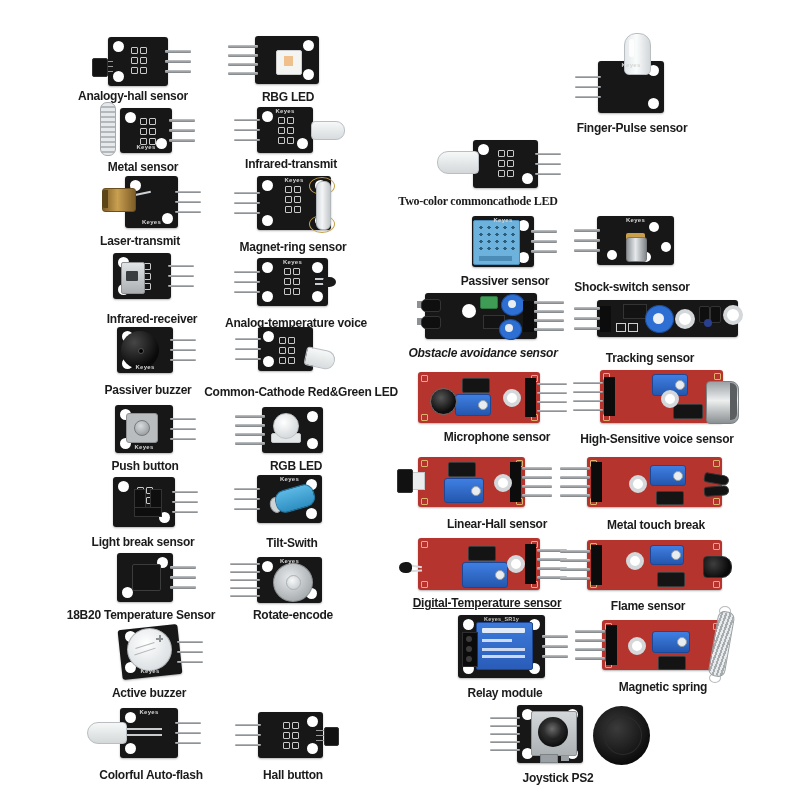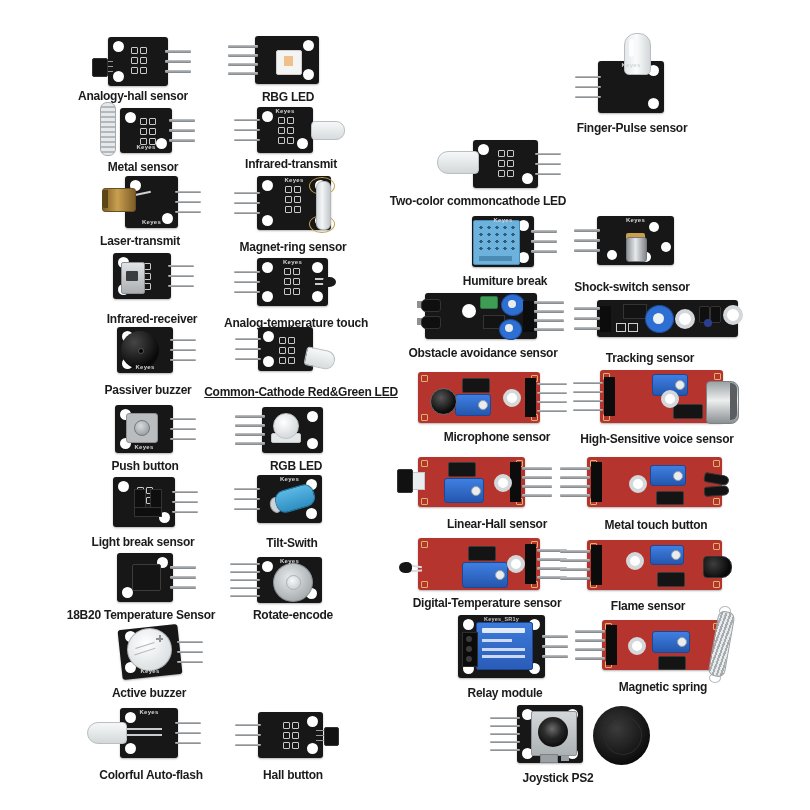--- a/index.html
+++ b/index.html
@@ -96,21 +96,21 @@
     <div class="pad" style="left: 497.7px; top: 150px;"></div>
     <div class="pad" style="left: 506.7px; top: 150px;"></div>
     <div class="pad" style="left: 497.7px; top: 160px;"></div>
     <div class="pad" style="left: 506.7px; top: 160px;"></div>
     <div class="pad" style="left: 497.7px; top: 170px;"></div>
     <div class="pad" style="left: 506.7px; top: 170px;"></div>
     <div class="pin" style="left: 535px; top: 152.75px; width: 26px;"></div>
     <div class="pin" style="left: 535px; top: 162.75px; width: 26px;"></div>
     <div class="pin" style="left: 535px; top: 172.75px; width: 26px;"></div>
     <div class="abs" style="left: 437px; top: 151px; width: 40px; height: 21px; background: linear-gradient(rgb(246, 248, 248), rgb(212, 216, 218)); border: 1px solid rgb(185, 190, 194); border-radius: 11px 4px 4px 11px;"></div>
-    <div class="label" style="left: 478px; top: 194px;">Two-color commoncathode LED</div>
+    <div class="label" style="left: 478px; top: 194px; font-family: Liberation Serif, serif;">Two-color commoncathode LED</div>
     <div class="board" style="left: 125px; top: 176px; width: 53px; height: 52px; background: rgb(23, 23, 23); transform: none;"></div>
     <div class="hole" style="left: 130px; top: 180px; width: 11px; height: 11px;"></div>
     <div class="hole" style="left: 162px; top: 213px; width: 11px; height: 11px;"></div>
     <div class="pin" style="left: 175px; top: 190.75px; width: 26px;"></div>
     <div class="pin" style="left: 175px; top: 200.75px; width: 26px;"></div>
     <div class="pin" style="left: 175px; top: 210.75px; width: 26px;"></div>
     <div class="abs" style="left: 129px; top: 193px; width: 22px; height: 2px; background: rgb(207, 211, 213); transform: rotate(-12deg);"></div>
     <div class="abs" style="left: 102px; top: 188px; width: 32px; height: 22px; background: linear-gradient(90deg, rgb(126, 94, 40), rgb(201, 159, 80) 45%, rgb(126, 94, 40)); border-radius: 3px; border: 1px solid rgb(107, 79, 32);"></div>
     <div class="abs" style="left: 102px; top: 190px; width: 6px; height: 18px; background: rgb(92, 69, 23); border-radius: 3px 0px 0px 3px;"></div>
     <div class="brand" style="left: 151.5px; top: 219px;">Keyes</div>
@@ -137,21 +137,21 @@
     <div class="board" style="left: 472px; top: 216px; width: 62px; height: 51px; background: rgb(23, 23, 23); transform: none;"></div>
     <div class="hole" style="left: 518px; top: 220px; width: 11px; height: 11px;"></div>
     <div class="hole" style="left: 518px; top: 252px; width: 11px; height: 11px;"></div>
     <div class="pin" style="left: 531px; top: 230.25px; width: 26px;"></div>
     <div class="pin" style="left: 531px; top: 240.25px; width: 26px;"></div>
     <div class="pin" style="left: 531px; top: 250.25px; width: 26px;"></div>
     <div class="abs" style="left: 473px; top: 220px; width: 45px; height: 43px; background: rgb(108, 178, 221); border: 1px solid rgb(74, 140, 181); border-radius: 2px;"></div>
     <div class="abs" style="left: 477px; top: 224px; width: 38px; height: 29px; background-image: radial-gradient(rgb(43, 93, 121) 1.5px, rgba(0, 0, 0, 0) 1.6px); background-size: 8px 7px;"></div>
     <div class="abs" style="left: 479px; top: 256px; width: 33px; height: 5px; background: rgb(74, 140, 181);"></div>
     <div class="brand" style="left: 503px; top: 217px;">Keyes</div>
-    <div class="label" style="left: 505px; top: 274px;">Humiture break</div>
+    <div class="label" style="left: 505px; top: 274px;">Passiver sensor</div>
     <div class="board" style="left: 597px; top: 216px; width: 77px; height: 49px; background: rgb(23, 23, 23); transform: none;"></div>
     <div class="pin" style="left: 574px; top: 229.25px; width: 26px;"></div>
     <div class="pin" style="left: 574px; top: 239.25px; width: 26px;"></div>
     <div class="pin" style="left: 574px; top: 249.25px; width: 26px;"></div>
     <div class="hole" style="left: 649px; top: 222px; width: 10px; height: 10px;"></div>
     <div class="hole" style="left: 661px; top: 242px; width: 10px; height: 10px;"></div>
     <div class="hole" style="left: 607px; top: 250px; width: 10px; height: 10px;"></div>
     <div class="hole" style="left: 641px; top: 252px; width: 10px; height: 10px;"></div>
     <div class="abs" style="left: 626px; top: 233px; width: 19px; height: 7px; background: rgb(201, 160, 73); border-radius: 2px;"></div>
     <div class="abs" style="left: 626px; top: 237px; width: 19px; height: 23px; background: linear-gradient(90deg, rgb(143, 148, 152), rgb(230, 233, 235) 45%, rgb(131, 135, 139)); border: 1px solid rgb(116, 119, 121); border-radius: 3px;"></div>
@@ -183,39 +183,39 @@
     <div class="pad" style="left: 292.98px; top: 278px;"></div>
     <div class="pad" style="left: 283.98px; top: 288px;"></div>
     <div class="pad" style="left: 292.98px; top: 288px;"></div>
     <div class="pin" style="left: 234px; top: 270.75px; width: 26px;"></div>
     <div class="pin" style="left: 234px; top: 280.75px; width: 26px;"></div>
     <div class="pin" style="left: 234px; top: 290.75px; width: 26px;"></div>
     <div class="abs" style="left: 315px; top: 278px; width: 14px; height: 1.5px; background: rgb(201, 204, 206);"></div>
     <div class="abs" style="left: 315px; top: 283px; width: 14px; height: 1.5px; background: rgb(201, 204, 206);"></div>
     <div class="abs" style="left: 323px; top: 277px; width: 13px; height: 10px; background: rgb(26, 26, 26); border-radius: 40% 60% 60% 40%;"></div>
     <div class="brand" style="left: 292.5px; top: 259px;">Keyes</div>
-    <div class="label" style="left: 296px; top: 316px;">Analog-temperature touch</div>
+    <div class="label" style="left: 296px; top: 316px;">Analog-temperature voice</div>
     <div class="board" style="left: 425px; top: 293px; width: 112px; height: 46px; background: rgb(23, 23, 23); transform: none;"></div>
     <div class="pin" style="left: 534px; top: 301.25px; width: 30px;"></div>
     <div class="pin" style="left: 534px; top: 310.25px; width: 30px;"></div>
     <div class="pin" style="left: 534px; top: 319.25px; width: 30px;"></div>
     <div class="pin" style="left: 534px; top: 328.25px; width: 30px;"></div>
     <div class="abs" style="left: 417px; top: 301px; width: 5px; height: 7px; background: rgb(141, 145, 147);"></div>
     <div class="abs" style="left: 421px; top: 299px; width: 18px; height: 11px; background: rgb(15, 15, 15); border: 1px solid rgb(52, 52, 52); border-radius: 5px 3px 3px 5px;"></div>
     <div class="abs" style="left: 417px; top: 318px; width: 5px; height: 7px; background: rgb(141, 145, 147);"></div>
     <div class="abs" style="left: 421px; top: 316px; width: 18px; height: 11px; background: rgb(15, 15, 15); border: 1px solid rgb(52, 52, 52); border-radius: 5px 3px 3px 5px;"></div>
     <div class="hole" style="left: 462px; top: 304px; width: 14px; height: 14px;"></div>
     <div class="abs" style="left: 480px; top: 296px; width: 16px; height: 11px; background: rgb(63, 156, 85); border: 1px solid rgb(44, 116, 64); border-radius: 2px;"></div>
     <div class="abs" style="left: 501px; top: 294px; width: 22px; height: 20px; background: rgb(46, 111, 212); border-radius: 50%; border: 1px solid rgb(29, 79, 158);"></div>
     <div class="abs" style="left: 508px; top: 300px; width: 8px; height: 8px; background: rgb(233, 237, 239); border-radius: 50%;"></div>
     <div class="abs" style="left: 483px; top: 315px; width: 20px; height: 12px; background: rgb(19, 19, 19); border: 1px solid rgb(52, 52, 52);"></div>
     <div class="abs" style="left: 499px; top: 319px; width: 21px; height: 19px; background: rgb(46, 111, 212); border-radius: 50%; border: 1px solid rgb(29, 79, 158);"></div>
     <div class="abs" style="left: 505px; top: 324px; width: 8px; height: 8px; background: rgb(233, 237, 239); border-radius: 50%;"></div>
     <div class="abs" style="left: 523px; top: 301px; width: 11px; height: 31px; background: rgb(12, 12, 12);"></div>
-    <div class="label" style="left: 483px; top: 346px;">Obstacle avoidance sensor</div>
+    <div class="label" style="left: 483px; top: 346px; font-style: italic;">Obstacle avoidance sensor</div>
     <div class="board" style="left: 597px; top: 300px; width: 141px; height: 37px; background: rgb(23, 23, 23); transform: none;"></div>
     <div class="pin" style="left: 574px; top: 307.25px; width: 26px;"></div>
     <div class="pin" style="left: 574px; top: 317.25px; width: 26px;"></div>
     <div class="pin" style="left: 574px; top: 327.25px; width: 26px;"></div>
     <div class="abs" style="left: 600px; top: 306px; width: 11px; height: 26px; background: rgb(12, 12, 12);"></div>
     <div class="abs" style="left: 616px; top: 323px; width: 8px; height: 7px; border: 1px solid rgb(207, 207, 207);"></div>
     <div class="abs" style="left: 628px; top: 323px; width: 8px; height: 7px; border: 1px solid rgb(207, 207, 207);"></div>
     <div class="abs" style="left: 623px; top: 304px; width: 22px; height: 13px; background: rgb(19, 19, 19); border: 1px solid rgb(52, 52, 52);"></div>
     <div class="abs" style="left: 645px; top: 305px; width: 27px; height: 26px; background: rgb(46, 111, 212); border-radius: 50%; border: 1px solid rgb(29, 79, 158);"></div>
     <div class="abs" style="left: 653px; top: 313px; width: 11px; height: 11px; background: rgb(238, 241, 243); border-radius: 50%;"></div>
@@ -241,21 +241,21 @@
     <div class="pad" style="left: 278.9px; top: 337px;"></div>
     <div class="pad" style="left: 287.9px; top: 337px;"></div>
     <div class="pad" style="left: 278.9px; top: 347px;"></div>
     <div class="pad" style="left: 287.9px; top: 347px;"></div>
     <div class="pad" style="left: 278.9px; top: 357px;"></div>
     <div class="pad" style="left: 287.9px; top: 357px;"></div>
     <div class="pin" style="left: 235px; top: 337.75px; width: 26px;"></div>
     <div class="pin" style="left: 235px; top: 347.75px; width: 26px;"></div>
     <div class="pin" style="left: 235px; top: 357.75px; width: 26px;"></div>
     <div class="abs" style="left: 305px; top: 349px; width: 28px; height: 17px; background: linear-gradient(rgb(246, 248, 248), rgb(216, 220, 222)); border: 1px solid rgb(185, 190, 194); border-radius: 4px 9px 9px 4px; transform: rotate(12deg);"></div>
-    <div class="label" style="left: 301px; top: 385px; text-decoration: underline;">Common-Cathode Red&amp;Green LED</div>
+    <div class="label" style="left: 301px; top: 385px;">Common-Cathode Red&amp;Green LED</div>
     <div class="board" style="left: 418px; top: 372px; width: 122px; height: 51px; background: rgb(181, 52, 46); transform: none;"></div>
     <div class="goldpad" style="left: 421px; top: 375px;"></div>
     <div class="goldpad" style="left: 531px; top: 375px;"></div>
     <div class="goldpad" style="left: 421px; top: 414px;"></div>
     <div class="goldpad" style="left: 531px; top: 414px;"></div>
     <div class="pin" style="left: 537px; top: 382.75px; width: 30px;"></div>
     <div class="pin" style="left: 537px; top: 391.75px; width: 30px;"></div>
     <div class="pin" style="left: 537px; top: 400.75px; width: 30px;"></div>
     <div class="pin" style="left: 537px; top: 409.75px; width: 30px;"></div>
     <div class="abs" style="left: 525px; top: 377.75px; width: 11px; height: 39.5px; background: rgb(12, 12, 12);"></div>
@@ -328,21 +328,21 @@
     <div class="pin" style="left: 560px; top: 476.25px; width: 30px;"></div>
     <div class="pin" style="left: 560px; top: 485.25px; width: 30px;"></div>
     <div class="pin" style="left: 560px; top: 494.25px; width: 30px;"></div>
     <div class="abs" style="left: 591px; top: 462.25px; width: 11px; height: 39.5px; background: rgb(12, 12, 12);"></div>
     <div class="abs" style="left: 656px; top: 491px; width: 26px; height: 12px; background: rgb(20, 20, 20); border: 1px solid rgb(58, 58, 58); border-radius: 2px;"></div>
     <div class="abs" style="left: 650px; top: 465px; width: 34px; height: 19px; background: linear-gradient(rgb(63, 127, 226), rgb(36, 87, 174)); border: 1px solid rgb(29, 70, 148); border-radius: 3px;"></div>
     <div class="abs" style="left: 673px; top: 470.5px; width: 8px; height: 8px; background: rgb(233, 237, 239); border-radius: 50%; border: 1px solid rgb(154, 160, 163);"></div>
     <div class="abs" style="left: 629px; top: 475px; width: 18px; height: 18px; border-radius: 50%; background: rgb(255, 255, 255); border: 4px solid rgb(212, 216, 218); box-sizing: border-box;"></div>
     <div class="abs" style="left: 704px; top: 474px; width: 23px; height: 8px; background: rgb(19, 19, 19); border: 1px solid rgb(52, 52, 52); border-radius: 3px 5px 5px 3px; transform: rotate(10deg);"></div>
     <div class="abs" style="left: 704px; top: 486px; width: 23px; height: 8px; background: rgb(19, 19, 19); border: 1px solid rgb(52, 52, 52); border-radius: 3px 5px 5px 3px; transform: rotate(-4deg);"></div>
-    <div class="label" style="left: 656px; top: 518px;">Metal touch button</div>
+    <div class="label" style="left: 656px; top: 518px;">Metal touch break</div>
     <div class="board" style="left: 113px; top: 477px; width: 62px; height: 50px; background: rgb(23, 23, 23); transform: none;"></div>
     <div class="hole" style="left: 118px; top: 481px; width: 11px; height: 11px;"></div>
     <div class="hole" style="left: 159px; top: 512px; width: 11px; height: 11px;"></div>
     <div class="pad" style="left: 136.56px; top: 487px;"></div>
     <div class="pad" style="left: 145.56px; top: 487px;"></div>
     <div class="pad" style="left: 136.56px; top: 497px;"></div>
     <div class="pad" style="left: 145.56px; top: 497px;"></div>
     <div class="pad" style="left: 136.56px; top: 507px;"></div>
     <div class="pad" style="left: 145.56px; top: 507px;"></div>
     <div class="pin" style="left: 172px; top: 490.75px; width: 26px;"></div>
@@ -392,21 +392,21 @@
     <div class="pin" style="left: 537px; top: 567.25px; width: 30px;"></div>
     <div class="pin" style="left: 537px; top: 576.25px; width: 30px;"></div>
     <div class="abs" style="left: 525px; top: 544.25px; width: 11px; height: 39.5px; background: rgb(12, 12, 12);"></div>
     <div class="abs" style="left: 468px; top: 546px; width: 26px; height: 13px; background: rgb(20, 20, 20); border: 1px solid rgb(58, 58, 58); border-radius: 2px;"></div>
     <div class="abs" style="left: 462px; top: 562px; width: 44px; height: 24px; background: linear-gradient(rgb(63, 127, 226), rgb(36, 87, 174)); border: 1px solid rgb(29, 70, 148); border-radius: 3px;"></div>
     <div class="abs" style="left: 495px; top: 570px; width: 8px; height: 8px; background: rgb(233, 237, 239); border-radius: 50%; border: 1px solid rgb(154, 160, 163);"></div>
     <div class="abs" style="left: 507px; top: 555px; width: 18px; height: 18px; border-radius: 50%; background: rgb(255, 255, 255); border: 4px solid rgb(212, 216, 218); box-sizing: border-box;"></div>
     <div class="abs" style="left: 405px; top: 565px; width: 17px; height: 1.5px; background: rgb(217, 220, 222); transform: rotate(8deg);"></div>
     <div class="abs" style="left: 405px; top: 570px; width: 17px; height: 1.5px; background: rgb(217, 220, 222); transform: rotate(-4deg);"></div>
     <div class="abs" style="left: 399px; top: 562px; width: 13px; height: 11px; background: rgb(22, 22, 22); border-radius: 50% 40% 40% 50%;"></div>
-    <div class="label" style="left: 487px; top: 596px;">Digital-Temperature sensor</div>
+    <div class="label" style="left: 487px; top: 596px; text-decoration: underline;">Digital-Temperature sensor</div>
     <div class="board" style="left: 587px; top: 540px; width: 135px; height: 50px; background: rgb(181, 52, 46); transform: none;"></div>
     <div class="goldpad" style="left: 590px; top: 543px;"></div>
     <div class="goldpad" style="left: 713px; top: 543px;"></div>
     <div class="goldpad" style="left: 590px; top: 581px;"></div>
     <div class="goldpad" style="left: 713px; top: 581px;"></div>
     <div class="pin" style="left: 560px; top: 550.25px; width: 30px;"></div>
     <div class="pin" style="left: 560px; top: 559.25px; width: 30px;"></div>
     <div class="pin" style="left: 560px; top: 568.25px; width: 30px;"></div>
     <div class="pin" style="left: 560px; top: 577.25px; width: 30px;"></div>
     <div class="abs" style="left: 591px; top: 545.25px; width: 11px; height: 39.5px; background: rgb(12, 12, 12);"></div>

